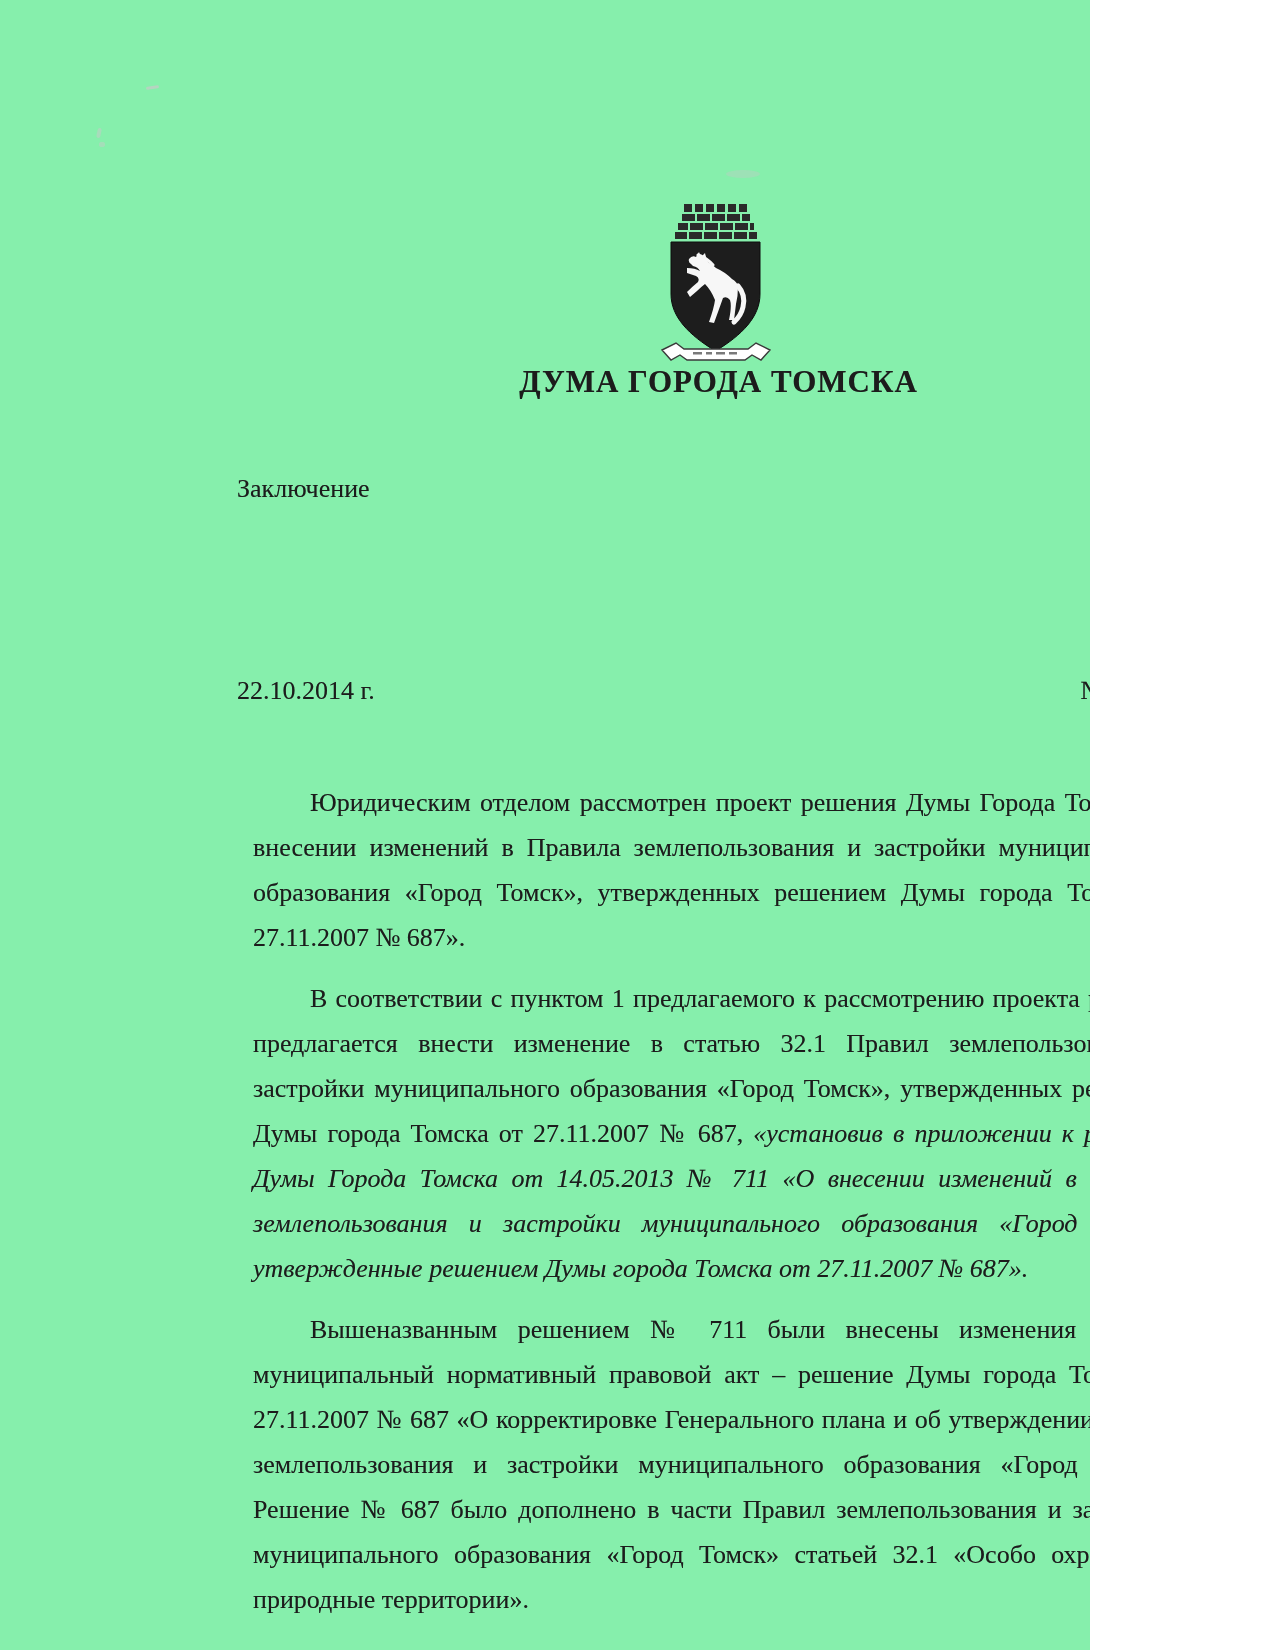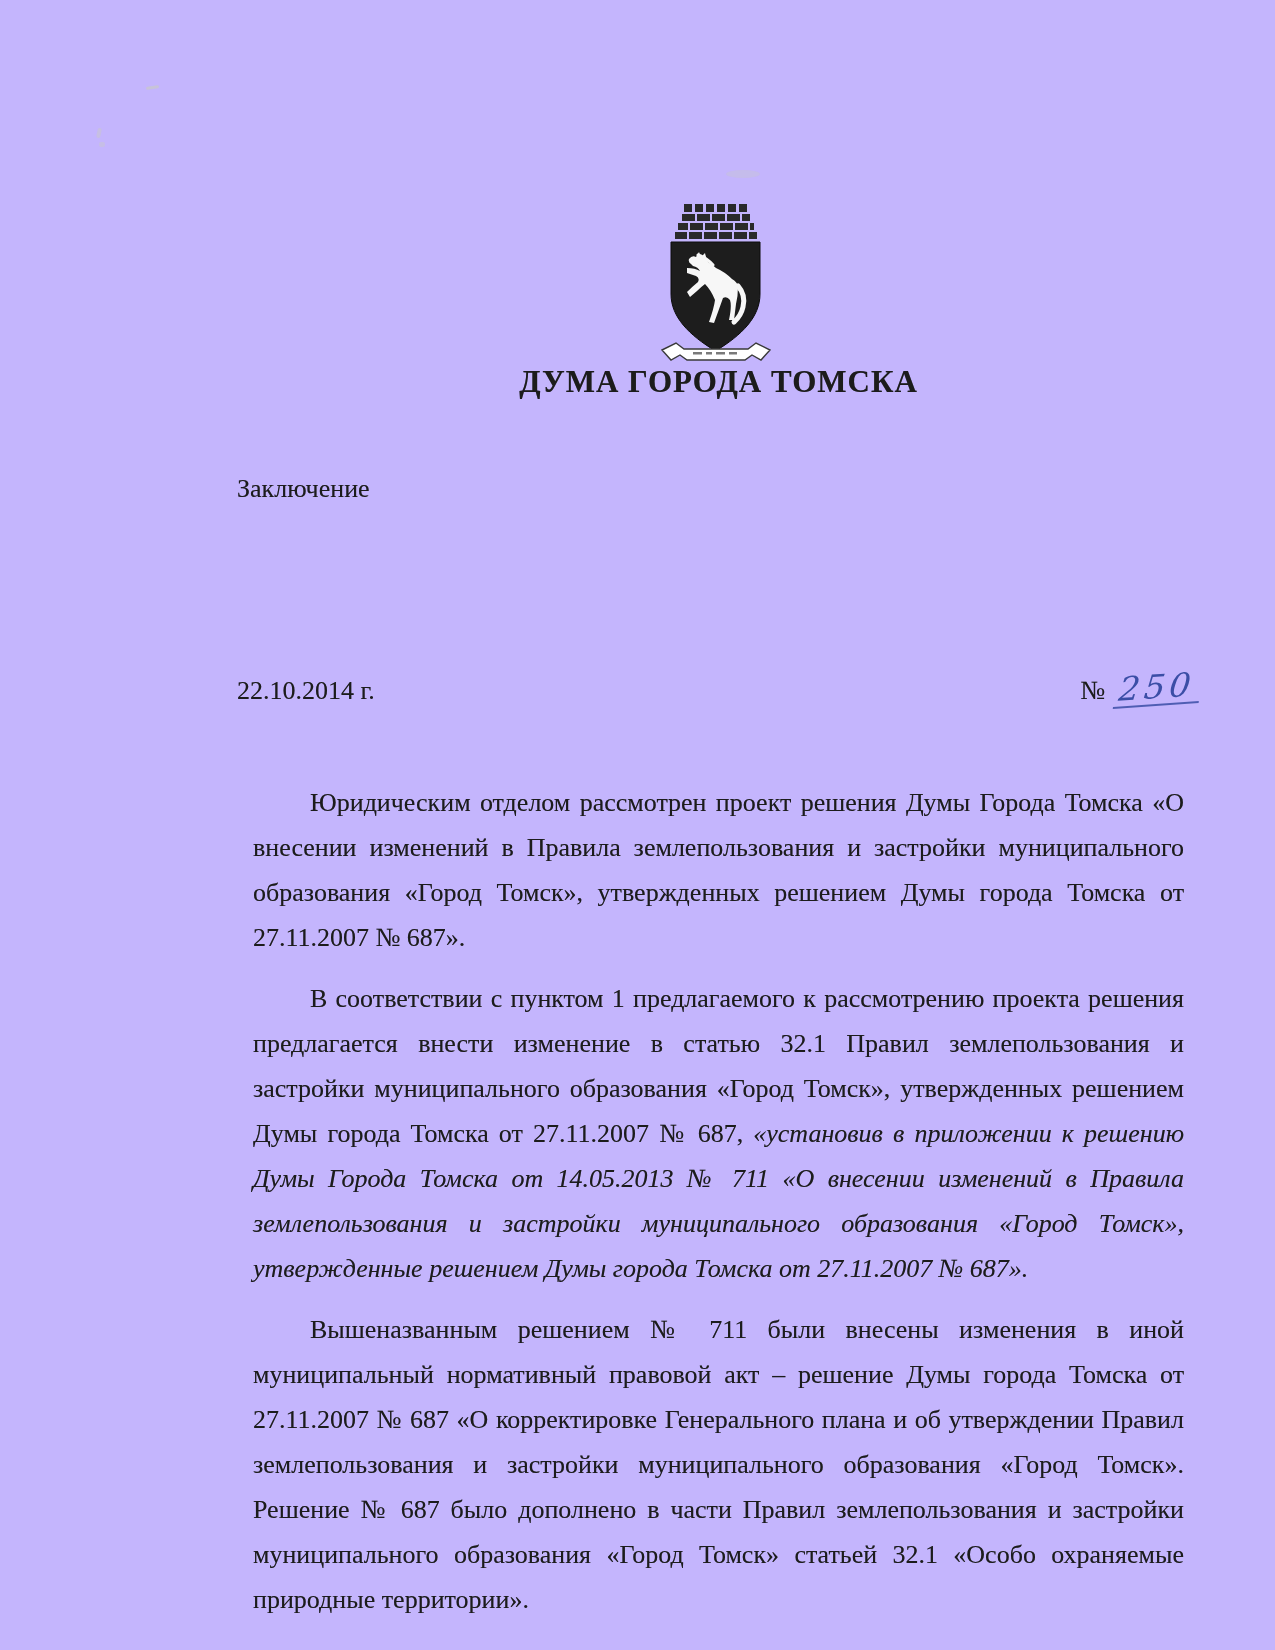--- a/index.html
+++ b/index.html
@@ -1,20 +1,20 @@
 <!DOCTYPE html>
 <html lang="ru"><head>
 <meta charset="utf-8">
 <style>
   html, body { margin: 0; padding: 0; background: #ffffff; }
   .page {
     position: relative;
-    width: 1275px;
+    width: 1090px;
     height: 1650px;
-    background: #c4b5fd;
+    background: #86efac;
     overflow: hidden;
     font-family: "Liberation Serif", serif;
     color: #1c1c1c;
   }
   .doc-text { text-shadow: 0 0 0.5px rgba(40,40,40,0.45); }
 
   
   .pencil-mark { position: absolute; background: #c9c9c9; border-radius: 2px; opacity: .7; }
   .mark-1 { left: 146px; top: 86px; width: 13px; height: 3px; transform: rotate(-8deg); }
   .mark-2 { left: 97px; top: 128px; width: 4px; height: 10px; transform: rotate(12deg); opacity: .5; }

